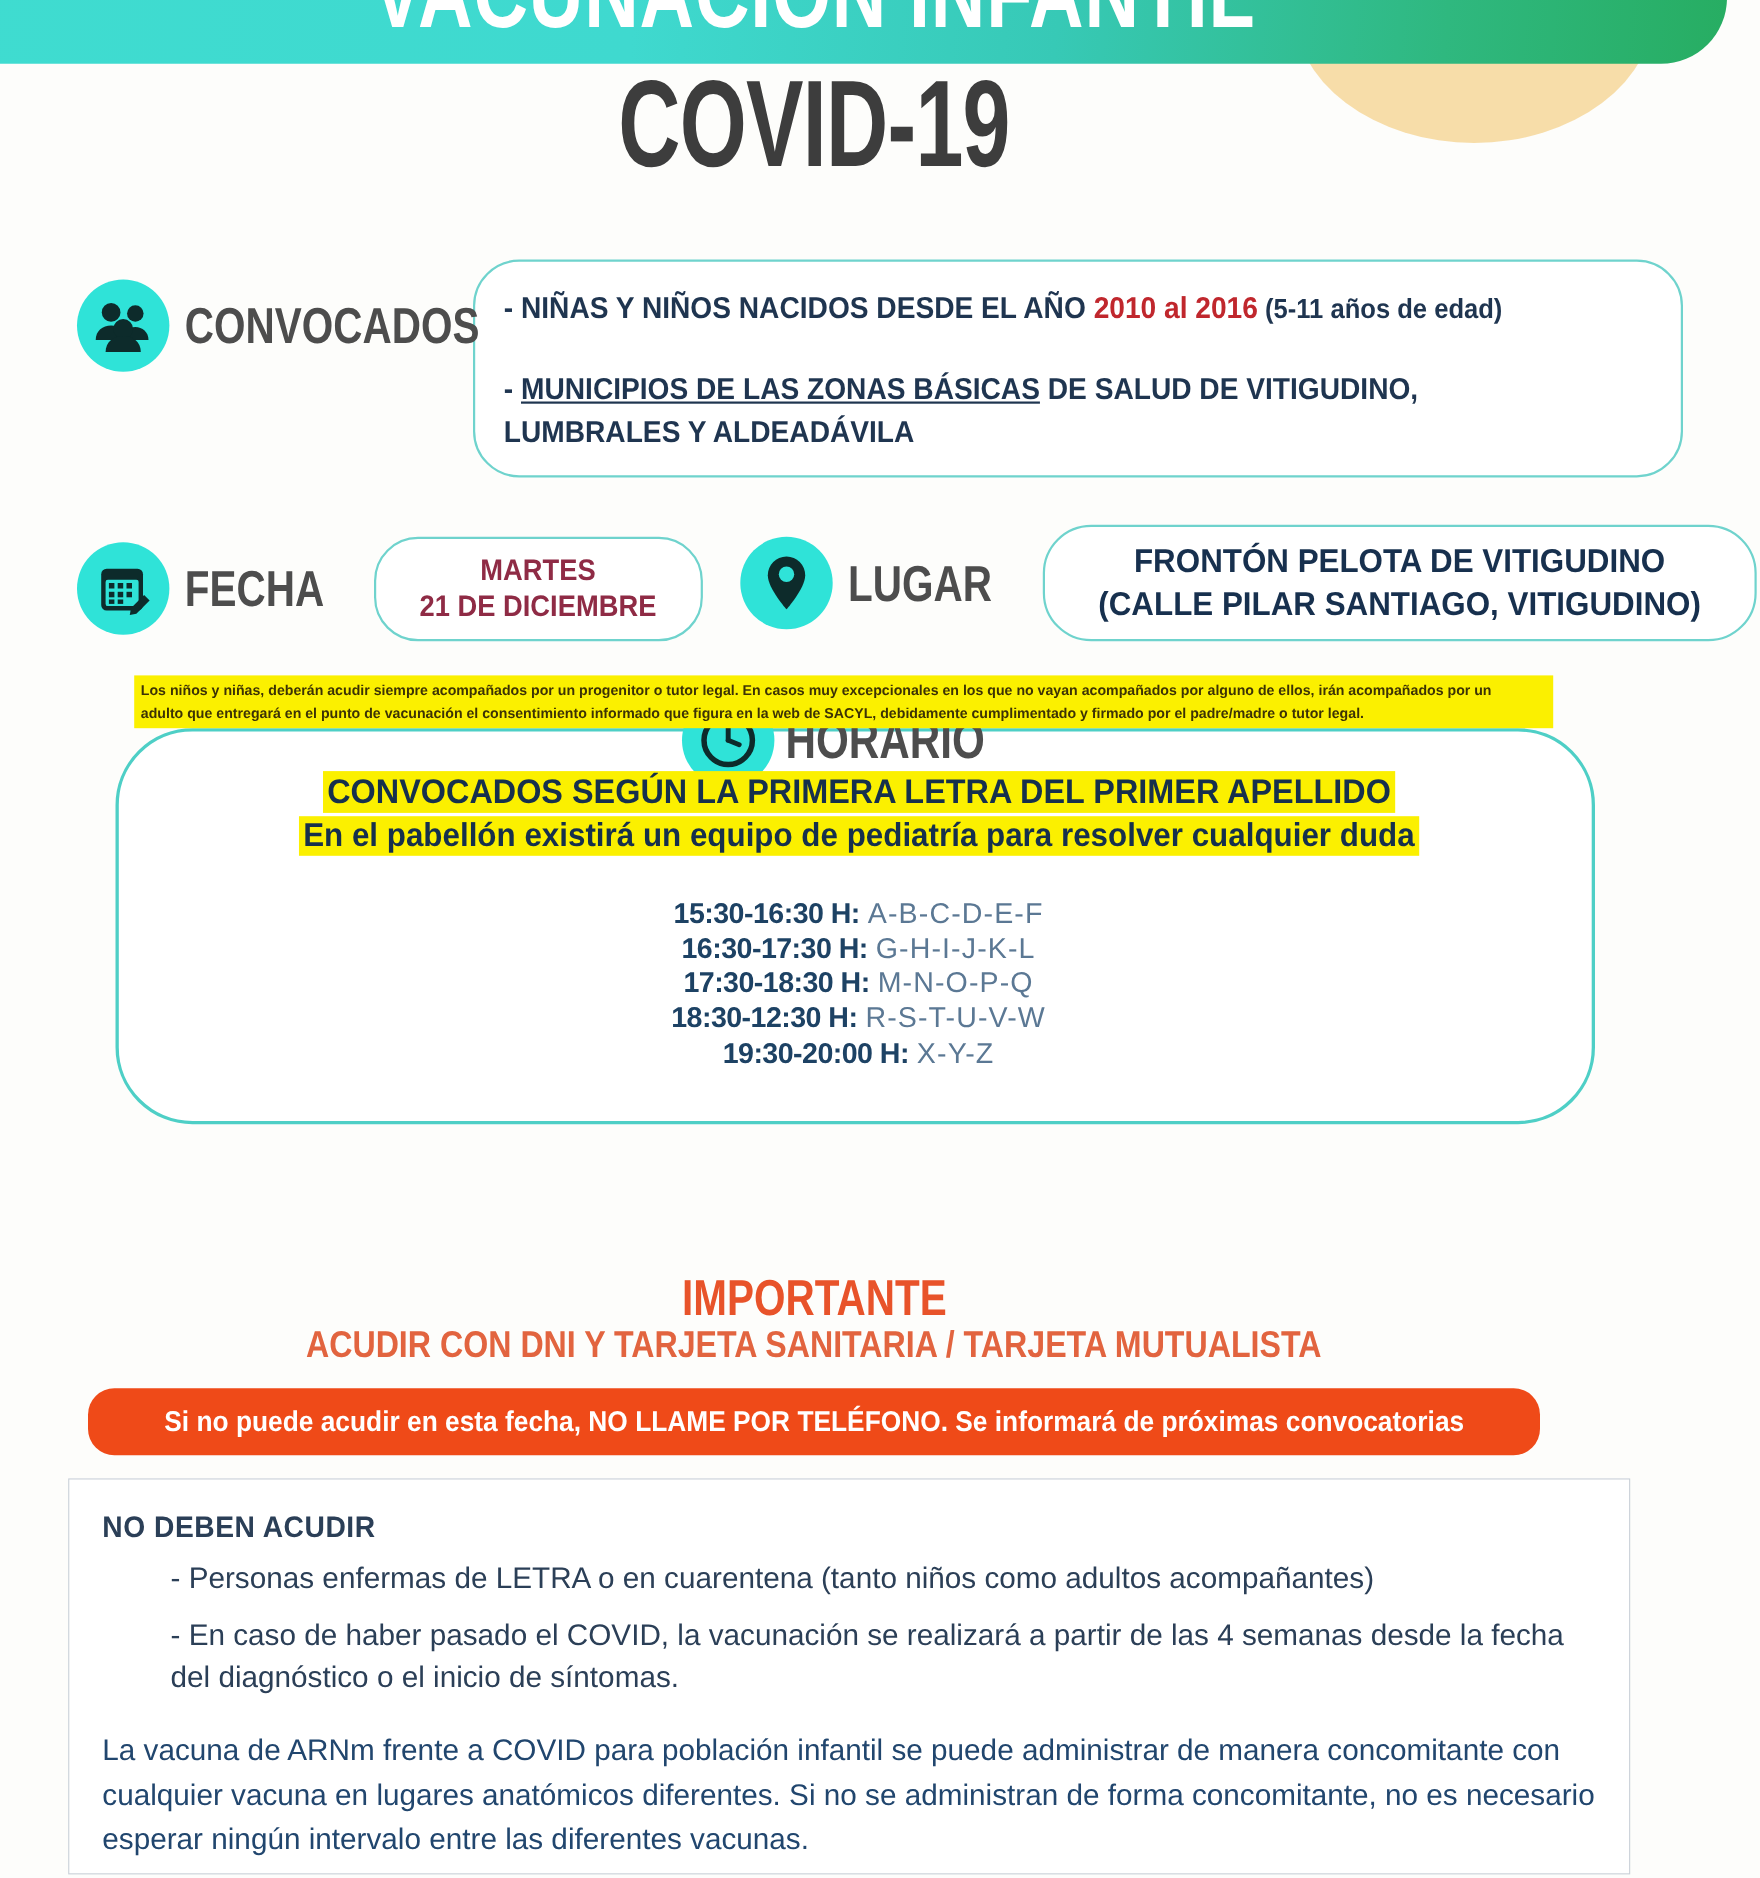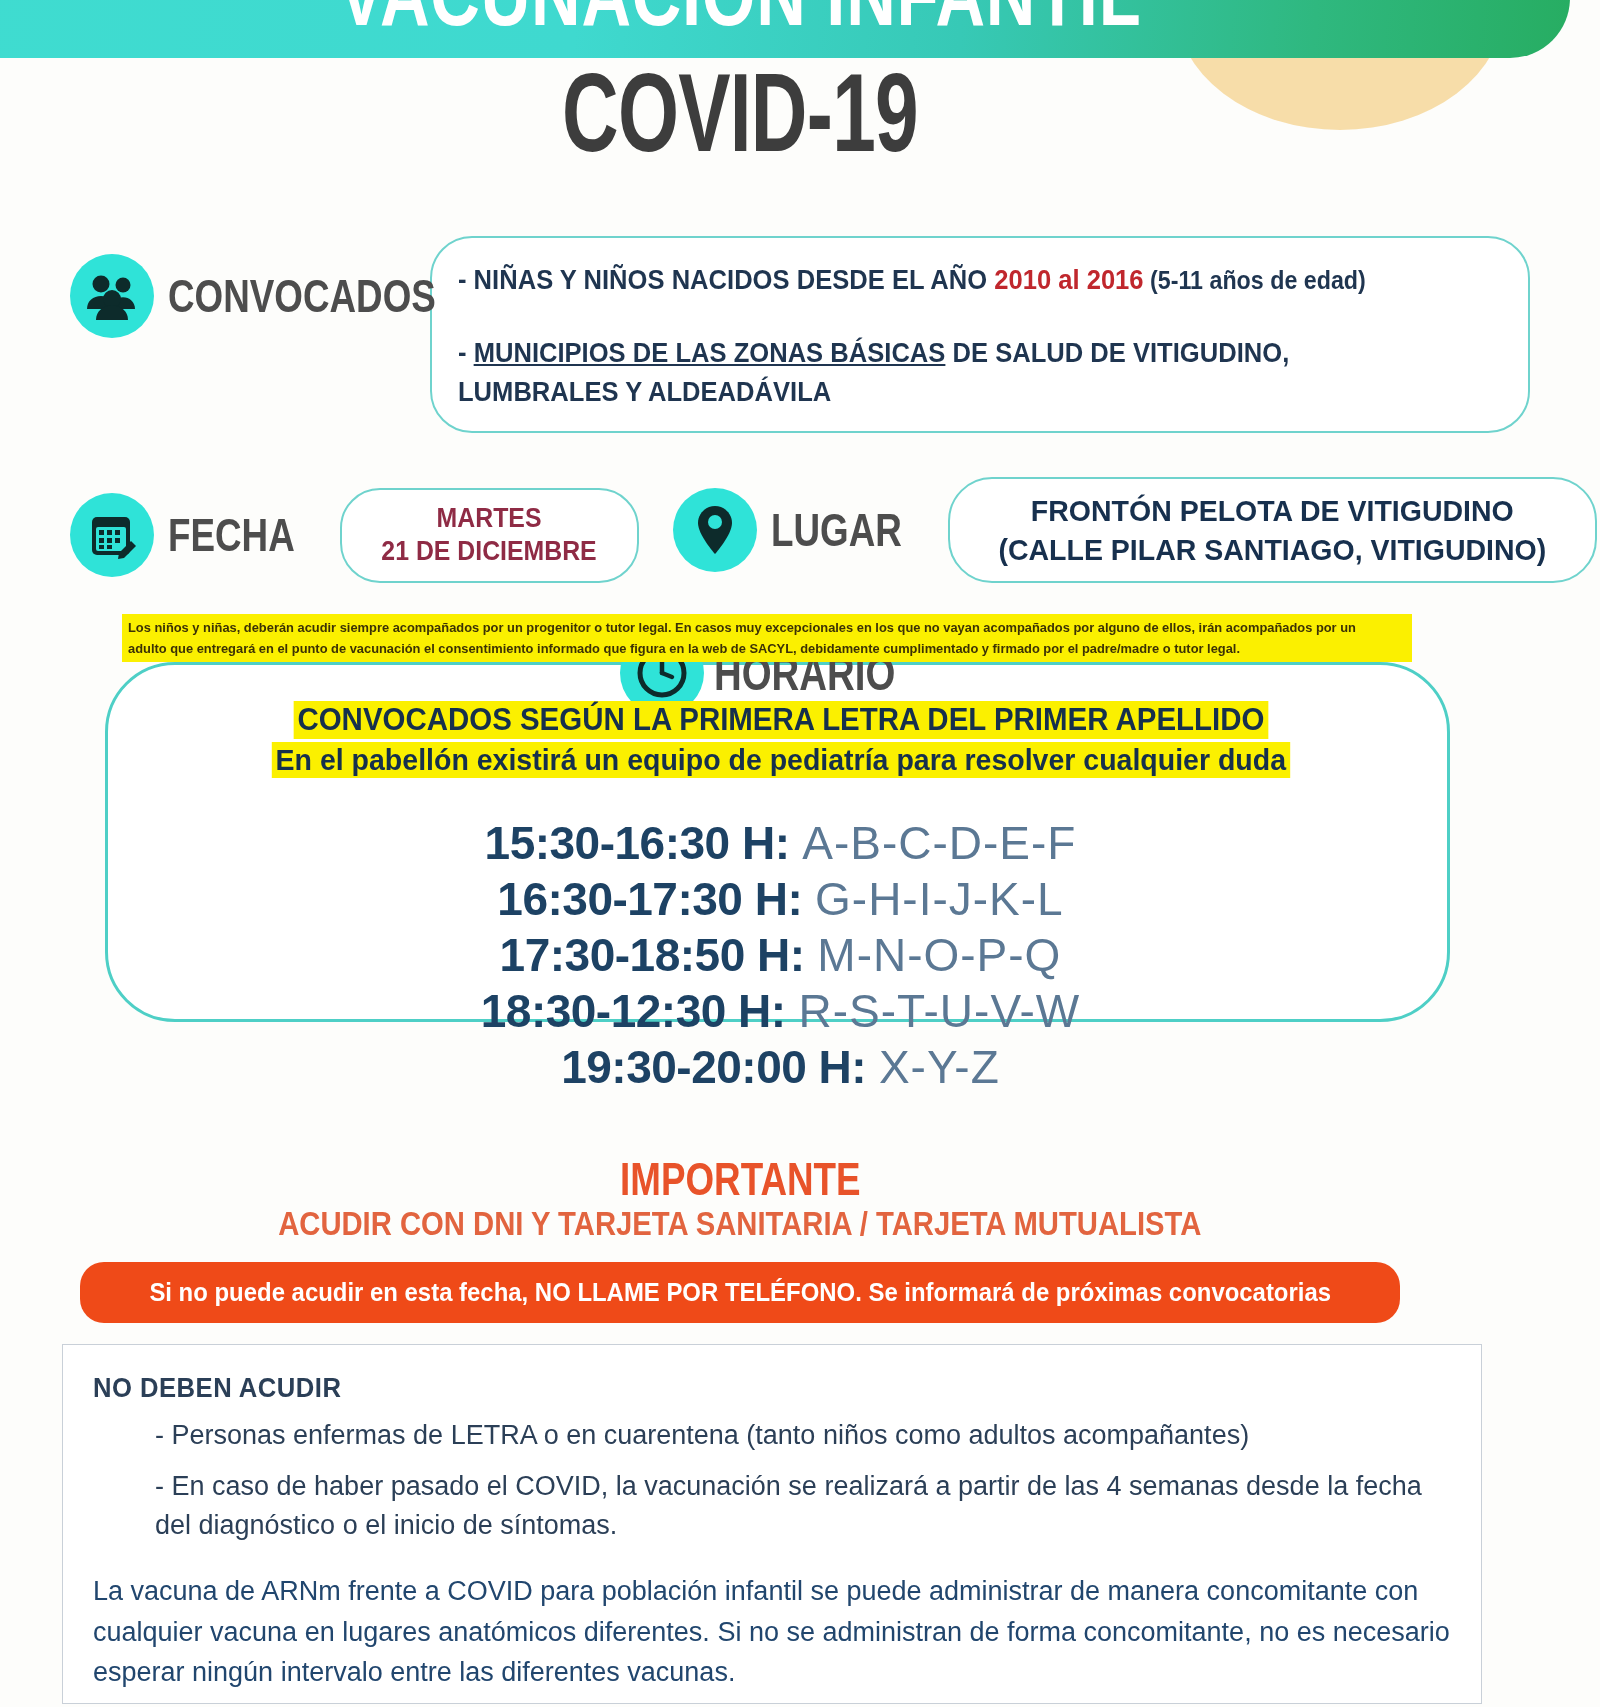--- a/index.html
+++ b/index.html
@@ -103,21 +103,21 @@
     font-weight:700; font-size:31px; padding:1px 4px;
     transform:scaleX(.95); transform-origin:center;
   }
   .hl-line2 {
     display:inline-block; background:#fbf000; color:#16304c;
     font-weight:700; font-size:30px; padding:1px 4px; margin-top:3px;
     transform:scaleX(.95); transform-origin:center;
   }
   .slots { position:absolute; left:0; top:150px; width:1345px; }
   .slot {
-    text-align:center; font-size:46px; line-height:1.22; white-space:nowrap;
+    text-align:center; font-size:26px; line-height:1.22; white-space:nowrap;
   }
   .slot .t { font-weight:700; color:#1d4264; letter-spacing:-.5px; }
   .slot .l { font-weight:400; color:#5b7894; letter-spacing:1px; }
 
   
   .consent {
     position:absolute; left:122px; top:614px; width:1290px;
     background:#fbf000; padding:3px 6px; z-index:6;
   }
   .consent p {
@@ -257,21 +257,21 @@
   <div class="slots">
     <div class="slot">
       <span class="t">15:30-16:30 H:</span>
       <span class="l">A-B-C-D-E-F</span>
     </div>
     <div class="slot">
       <span class="t">16:30-17:30 H:</span>
       <span class="l">G-H-I-J-K-L</span>
     </div>
     <div class="slot">
-      <span class="t">17:30-18:50 H:</span>
+      <span class="t">17:30-18:30 H:</span>
       <span class="l">M-N-O-P-Q</span>
     </div>
     <div class="slot">
       <span class="t">18:30-12:30 H:</span>
       <span class="l">R-S-T-U-V-W</span>
     </div>
     <div class="slot">
       <span class="t">19:30-20:00 H:</span>
       <span class="l">X-Y-Z</span>
     </div>

